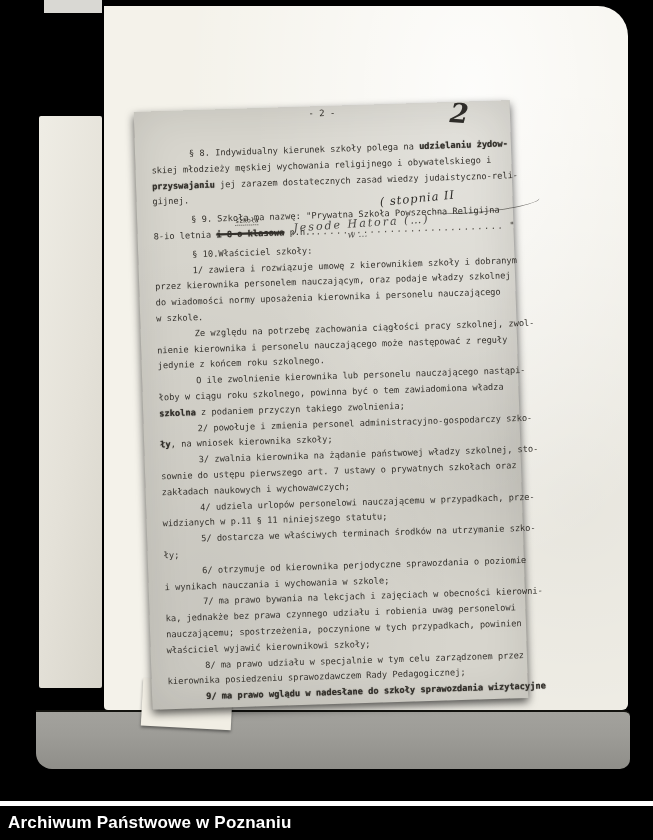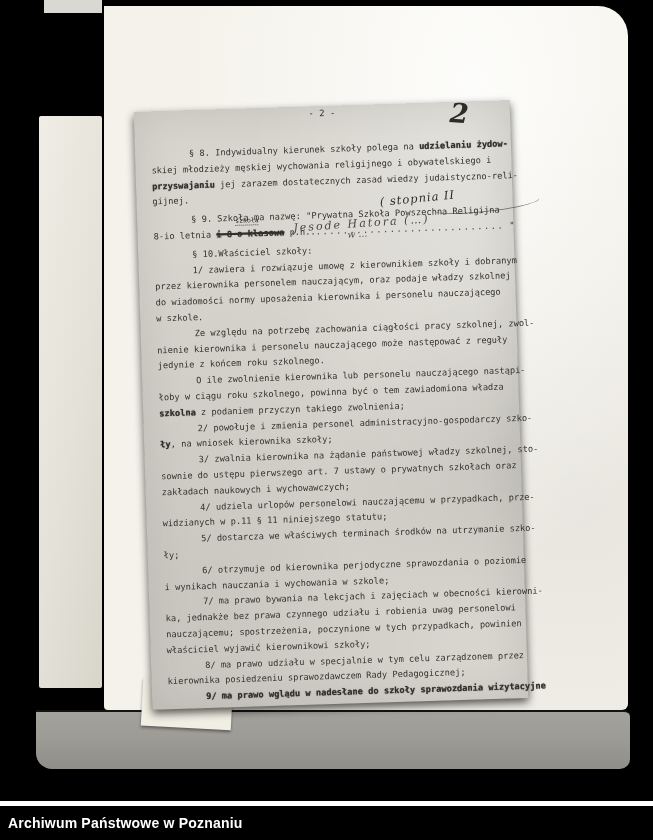--- a/index.html
+++ b/index.html
@@ -81,21 +81,21 @@
     position:absolute;left:98px;top:108px;
     font-family:"DejaVu Sans Mono",monospace;font-size:6.5px;color:var(--ink,#33302b);
     border-bottom:1px dotted #55524c;
   }
   .footer-strip{left:0;top:801px;width:653px;height:5px;background:#fff;}
   .footer-bar{
     left:0;top:806px;width:653px;height:34px;background:var(--footerbg,#000);
     display:flex;align-items:center;
   }
   .footer-bar span{
-    color:var(--footertext,#fff);font-size:14px;font-weight:bold;
+    color:var(--footertext,#fff);font-size:17px;font-weight:bold;
     padding-left:8px;letter-spacing:.2px;
   }
 </style>
 </head>
 <body>
 
 <div class="shape top-left-patch"></div>
 <div class="shape left-sheet"></div>
 <div class="shape backing"></div>
 <div class="shape film-band"></div>

